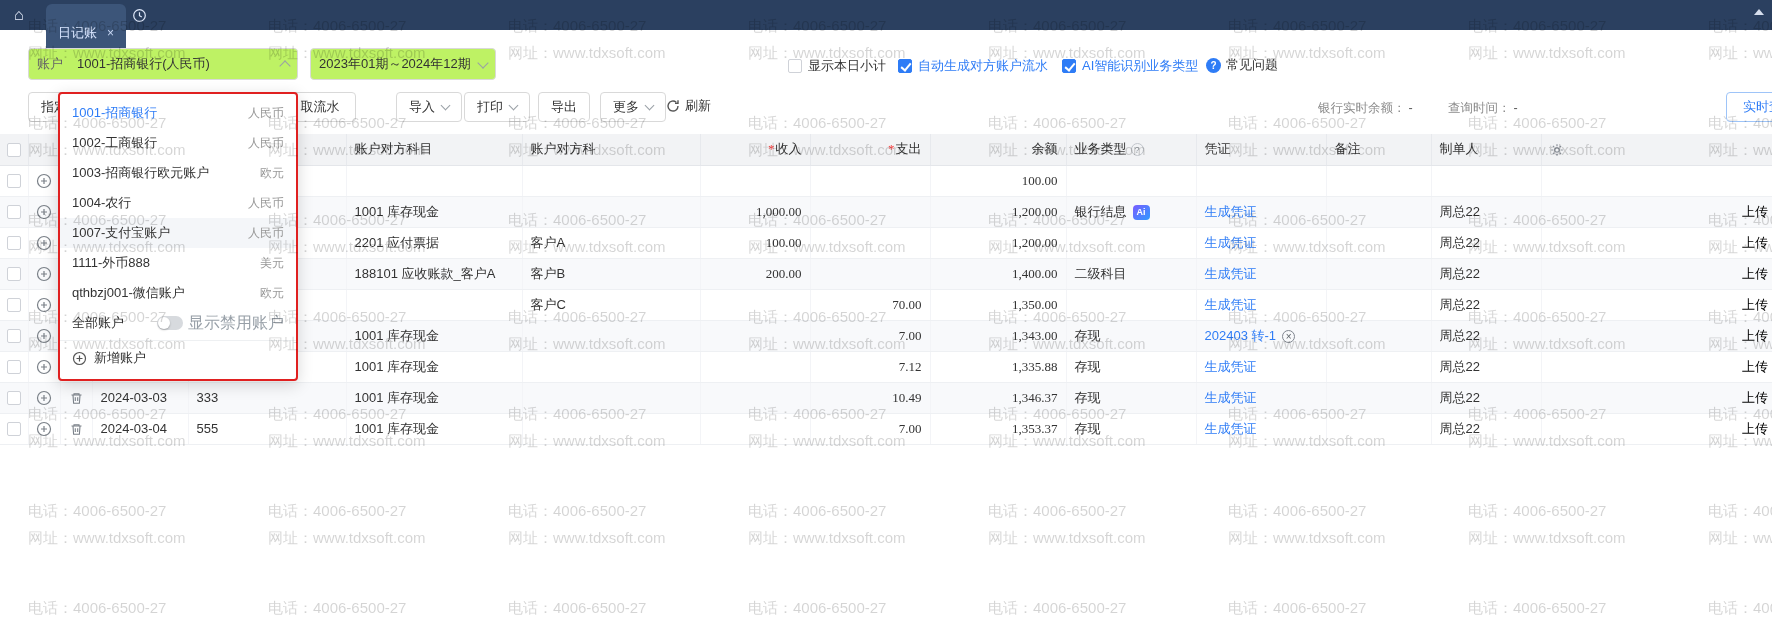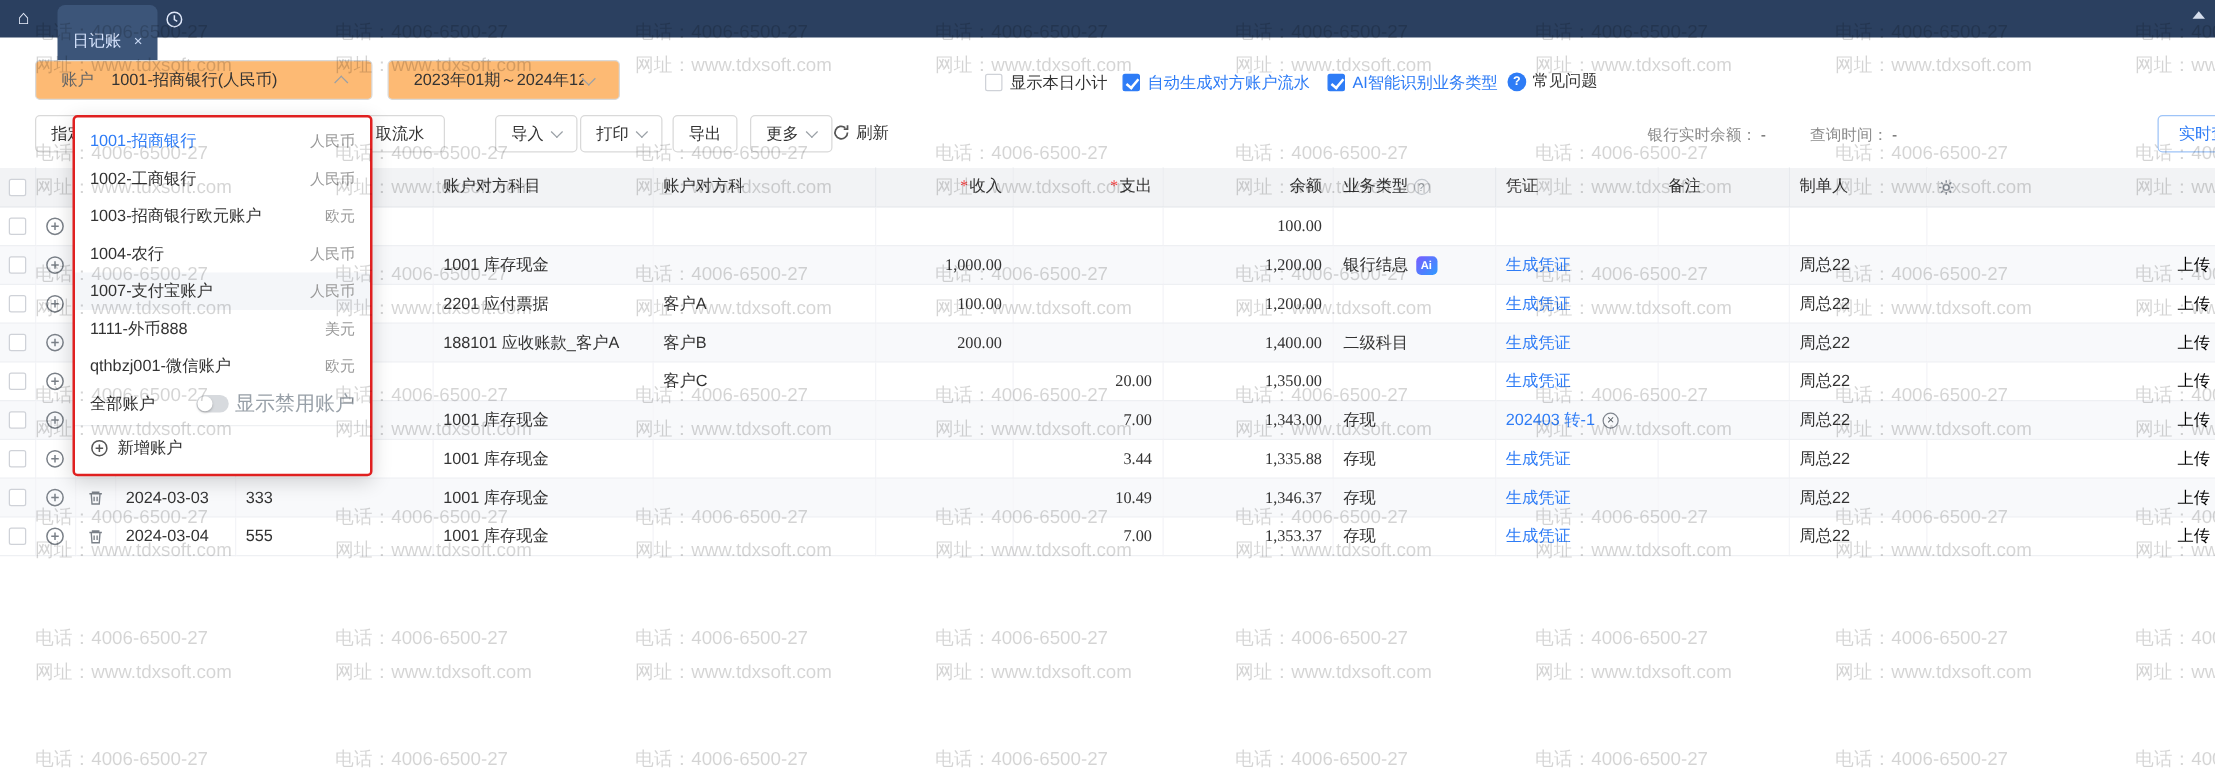--- a/index.html
+++ b/index.html
@@ -11,22 +11,22 @@
   .home-ic{position:absolute;left:14px;top:5px;color:#e8eefc;font-size:16px;line-height:20px;cursor:pointer;}
   .tab{position:absolute;left:46px;top:4px;height:26px;background:#3c5579;border-radius:6px 6px 0 0;
        display:flex;align-items:center;gap:10px;padding:16px 12px;color:#d9e6ff;font-size:13px;cursor:pointer;}
   .tab-close{color:#c9d9f5;font-size:12px;cursor:pointer;}
   .clock-ic{position:absolute;left:132px;top:8px;cursor:pointer;}
   .corner-caret{position:absolute;right:8px;top:9px;width:0;height:0;border-left:5px solid transparent;
        border-right:5px solid transparent;border-bottom:6px solid #e8eefc;opacity:.9;cursor:pointer;}
 
   
   .filter-row{position:absolute;top:48px;left:0;right:0;height:34px;}
-  .select{position:absolute;height:32px;border:1px solid #d9d9d9;border-radius:4px;background:#fdba74;
-          display:flex;align-items:center;padding:0 20px;box-sizing:border-box;cursor:pointer;}
+  .select{position:absolute;height:32px;border:1px solid #d9d9d9;border-radius:4px;background:#bef264;
+          display:flex;align-items:center;padding:0 8px;box-sizing:border-box;cursor:pointer;}
   .sel-label{color:#666;margin-right:14px;}
   .sel-value{color:#333;flex:1;overflow:hidden;white-space:nowrap;}
   .chev{display:inline-block;width:7px;height:7px;border-right:1.5px solid #9aa0a6;border-bottom:1.5px solid #9aa0a6;flex:none;}
   .chev.down{transform:rotate(45deg);margin-top:-3px;}
   .chev.up{transform:rotate(-135deg);margin-top:3px;}
   .acct-select{left:28px;width:270px;}
   .period-select{left:310px;width:186px;}
   .subject-group{left:508px;width:262px;position:absolute;height:32px;border:1px solid #d9d9d9;border-radius:4px;
           background:#fff;display:flex;align-items:center;padding:0 10px;box-sizing:border-box;gap:8px;}
   .subject-sel{display:flex;align-items:center;gap:6px;cursor:pointer;max-width:92px;overflow:hidden;white-space:nowrap;}
@@ -326,21 +326,21 @@
                   <path d="M8 5v6M5 8h6" stroke="#7a8088" stroke-width="1.2"></path>
                 </svg></span></td>
             <td class="ctr icon-cell"><span><svg width="15" height="15" viewBox="0 0 15 15">
                   <path d="M2.5 4h10M5 4V2.8h5V4M4 4l.6 8.2h5.8L11 4M6.3 6.3v3.6M8.7 6.3v3.6" fill="none" stroke="#7a8088" stroke-width="1.1"></path>
                 </svg></span></td>
             <td></td>
             <td></td>
             <td></td>
             <td>客户C</td>
             <td class="num"></td>
-            <td class="num">20.00</td>
+            <td class="num">70.00</td>
             <td class="num">1,350.00</td>
             <td><span></span></td>
             <td><a class="link">生成凭证</a></td>
             <td></td>
             <td>周总22</td>
             <td class="attach"><span class="upload">上传</span></td>
           </tr>
           <tr>
             <td class="ctr"><span class="chk"></span></td>
             <td class="ctr icon-cell"><span><svg width="16" height="16" viewBox="0 0 16 16">
@@ -370,21 +370,21 @@
                   <path d="M8 5v6M5 8h6" stroke="#7a8088" stroke-width="1.2"></path>
                 </svg></span></td>
             <td class="ctr icon-cell"><span><svg width="15" height="15" viewBox="0 0 15 15">
                   <path d="M2.5 4h10M5 4V2.8h5V4M4 4l.6 8.2h5.8L11 4M6.3 6.3v3.6M8.7 6.3v3.6" fill="none" stroke="#7a8088" stroke-width="1.1"></path>
                 </svg></span></td>
             <td></td>
             <td></td>
             <td>1001 库存现金</td>
             <td></td>
             <td class="num"></td>
-            <td class="num">3.44</td>
+            <td class="num">7.12</td>
             <td class="num">1,335.88</td>
             <td><span>存现</span></td>
             <td><a class="link">生成凭证</a></td>
             <td></td>
             <td>周总22</td>
             <td class="attach"><span class="upload">上传</span></td>
           </tr>
           <tr>
             <td class="ctr"><span class="chk"></span></td>
             <td class="ctr icon-cell"><span><svg width="16" height="16" viewBox="0 0 16 16">

